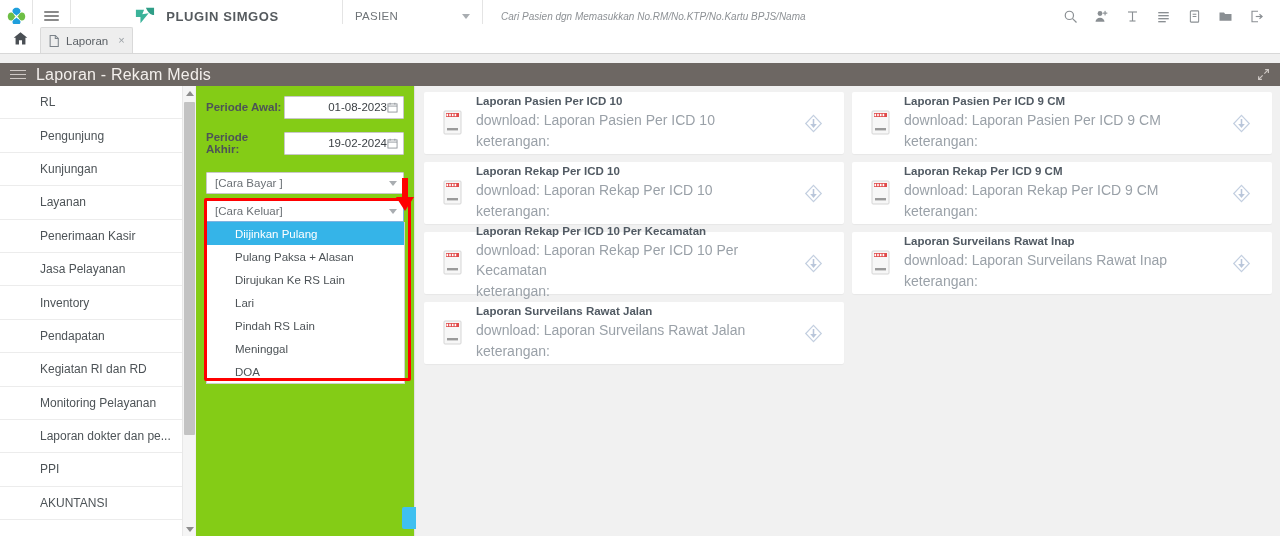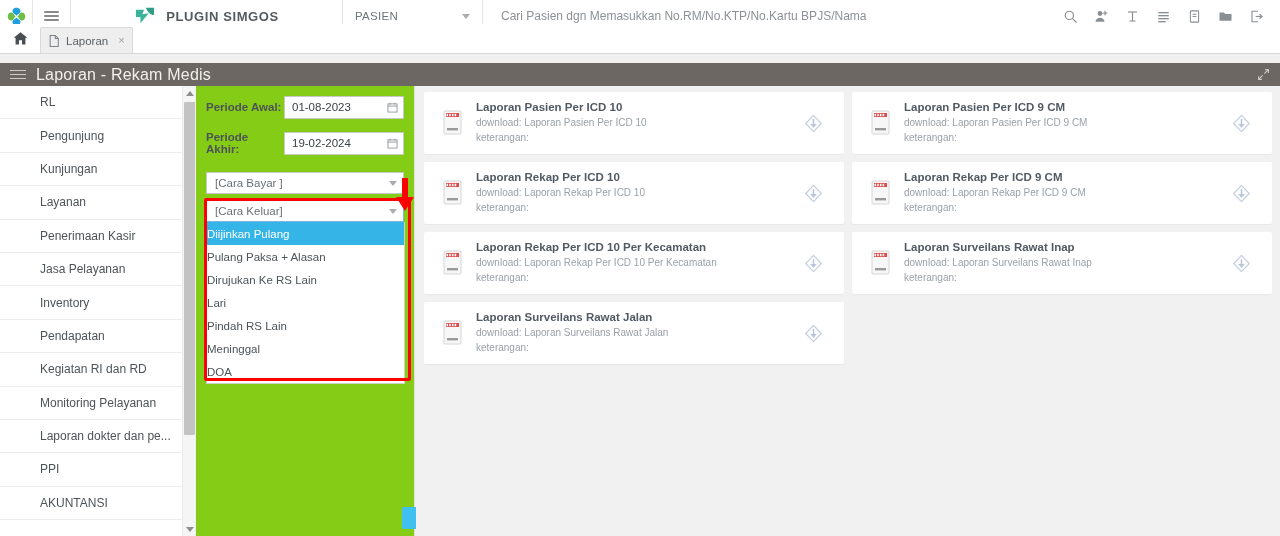--- a/index.html
+++ b/index.html
@@ -40,21 +40,21 @@
   }
   .tb-select-label { font-size: 11.5px; color: #6f7478; letter-spacing: .3px;}
   .caret-dn {
     width: 0; height: 0;
     border-left: 4px solid transparent; border-right: 4px solid transparent;
     border-top: 5px solid #a9adb1;
   }
   .tb-search {
     flex: 1; display: flex; align-items: center; padding: 0 18px;
   }
-  .tb-search-text { font-size: 12px; color: #8d9195; }
+  .tb-search-text { font-size: 10px; color: #8d9195; font-style: italic; }
   .tb-icons { display: flex; align-items: center; gap: 0; padding-right: 8px;}
   .tb-icon {
     width: 31px; height: 33px; display: flex; align-items: center; justify-content: center;
     color: #8a8f93;
   }
 
   
   .tabbar {
     position: absolute; top: 24px; left: 0; width: 1280px; height: 30px;
     background: #ffffff; display: flex; align-items: flex-end;
@@ -117,40 +117,40 @@
   .filterpanel {
     position: absolute; top: 86px; left: 196px; width: 219px; height: 450px;
     background: #84cc16; border-right: 1px solid #e0e0e0;
   }
   .field-row {
     display: flex; align-items: center; padding: 0 10px; height: 30px; margin-top: 6px;
   }
   .field-label { width: 78px; font-size: 11.5px; color: #4d5357; font-weight: 600;}
   .date-input {
     flex: 1; height: 23px; border: 1px solid #c8c8c8; background: #fff;
-    display: flex; align-items: center; justify-content: space-between;
+    display: flex; align-items: center; justify-content: flex-end;
     padding: 0 5px 0 7px; border-radius: 1px;
   }
   .date-value { font-size: 11.5px; color: #3c4145; }
   .sel-wrap { padding: 0 10px; margin-top: 10px; position: relative; }
   .sel-box {
     height: 22px; border: 1px solid #c8c8c8; background: #fff;
     display: flex; align-items: center; justify-content: space-between;
     padding: 0 6px 0 8px; border-radius: 1px; text-align: right;
   }
   .sel-box.focused { border: 1px solid #7fb3e0; }
   .sel-text { font-size: 11.5px; color: #6b7075; }
 
   .dropdown {
     position: absolute; left: 10px; top: 22px; width: 199px;
     background: #ffffff; border: 1px solid #d0d0d0;
     border-top: none; z-index: 20;
   }
   .dd-option {
-    height: 23px; display: flex; align-items: center; padding-left: 0;
+    height: 23px; display: flex; align-items: center; padding-left: 28px;
     font-size: 11.5px; color: #4d5357;
   }
   .dd-option.sel { background: #35b4e8; color: #ffffff; }
 
   
   .annot-box {
     position: absolute; left: 204px; top: 198px; width: 207px; height: 183px;
     border: 3px solid #ff0000; z-index: 30; pointer-events: none; border-radius: 2px;
   }
   .annot-arrow { position: absolute; left: 395px; top: 178px; z-index: 31; }
@@ -176,21 +176,21 @@
   }
   .report-col { flex: 1; display: flex; flex-direction: column; gap: 8px; }
   .report-card {
     background: #ffffff; height: 62px; border-radius: 2px;
     display: flex; align-items: center; padding: 0 14px 0 12px;
     box-shadow: 0 1px 1px rgba(0,0,0,.04);
   }
   .rc-icon { width: 34px; display: flex; align-items: center; justify-content: center;}
   .rc-body { flex: 1; padding-left: 6px; }
   .rc-title { font-size: 11.5px; font-weight: 700; color: #515a63; margin-bottom: 3px;}
-  .rc-sub { font-size: 10px; color: #9aa1a8; line-height: 1.45; }
+  .rc-sub { font-size: 14px; color: #9aa1a8; line-height: 1.45; }
   .rc-dl { width: 34px; display: flex; align-items: center; justify-content: center;}
 </style>
 </head>
 <body>
 
 <div class="topbar">
   <div class="tb-logo">
     <svg width="21" height="21" viewBox="0 0 24 24">
       <path d="M12 2c3 0 5 2 4.5 4.5C16 9 13 9 12 11c-1-2-4-2-4.5-4.5C7 4 9 2 12 2z" fill="#1f9fdc"></path>
       <path d="M22 12c0 3-2 5-4.5 4.5C15 16 15 13 13 12c2-1 2-4 4.5-4.5C20 7 22 9 22 12z" fill="#6dbe45"></path>

